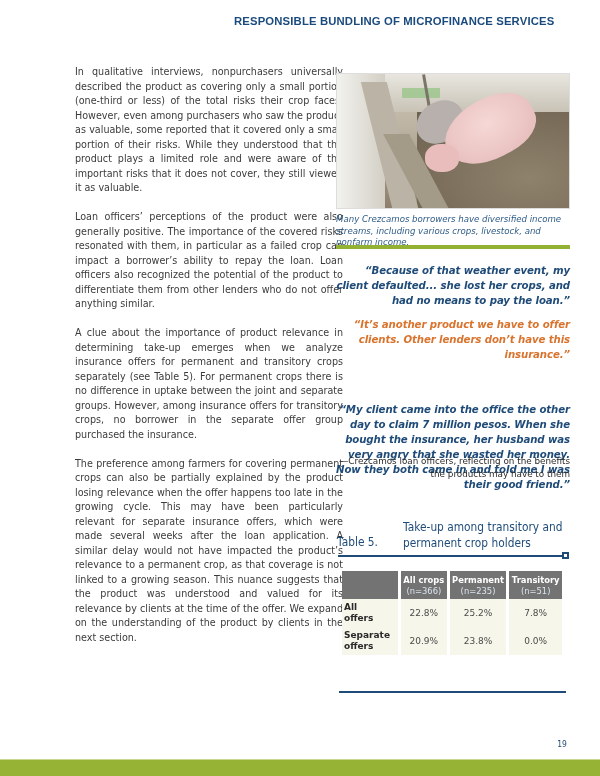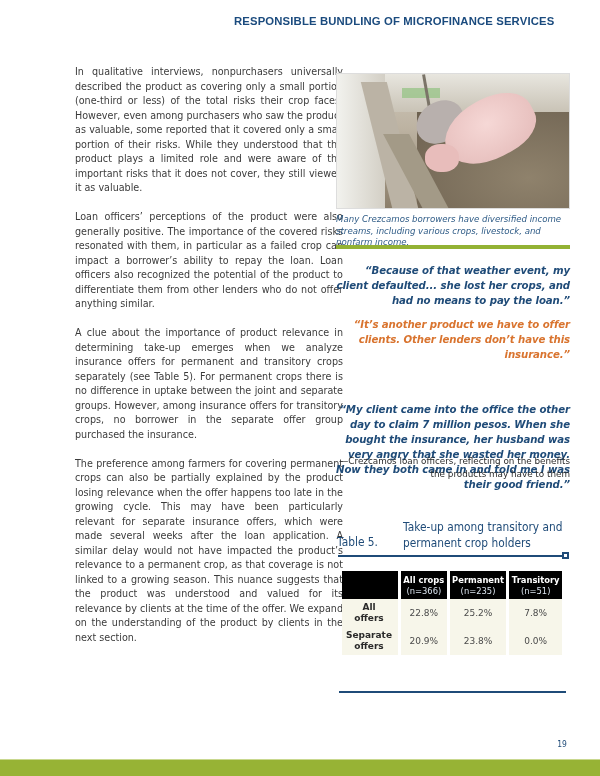--- a/index.html
+++ b/index.html
@@ -67,33 +67,33 @@
     .table-title {
       position: absolute; top: 519px; left: 403px; width: 200px;
       font-family: "DejaVu Sans", sans-serif; font-size: 12.5px; line-height: 16px; color: #1f4b78;
       transform: scaleX(0.85); transform-origin: left;
     }
     .table-rule { position: absolute; top: 555px; left: 338px; width: 228px; height: 2px; background: #1f4b78; }
     .table-rule-end { position: absolute; top: 552px; left: 562px; width: 7px; height: 7px; border: 2px solid #1f4b78; background: #fff; }
 
     .data-table { position: absolute; top: 571px; left: 339px; width: 226px; border-collapse: separate; border-spacing: 3px 0; }
     .data-table th {
-      background: #000000; color: #ffffff; font-family: "DejaVu Sans", sans-serif;
+      background: #737373; color: #ffffff; font-family: "DejaVu Sans", sans-serif;
       font-size: 8.4px; line-height: 11px; font-weight: bold; padding: 3px 2px 2px; text-align: center; height: 28px;
     }
     .data-table th .sub { font-weight: normal; display: block; color: #dbe4ee; }
     .data-table th.corner { width: 56px; }
     .data-table td {
       font-family: "DejaVu Sans", sans-serif; font-size: 9px; color: #4a4a4a;
       text-align: center; height: 28px; padding: 0 2px;
     }
     .data-table tr.row-cream td { background: #f7f6ea; }
     .data-table tr.row-blue td { background: #d4dde6; }
     .data-table td.row-head {
-      text-align: center; font-weight: bold; color: #2a2a2a; font-size: 9px; line-height: 11px; padding-right: 4px;
+      text-align: left; font-weight: bold; color: #2a2a2a; font-size: 9px; line-height: 11px; padding-right: 4px;
     }
     .table-bottom { position: absolute; top: 691px; left: 339px; width: 227px; height: 2px; background: #1f4b78; }
 
     .page-number {
       position: absolute; top: 738px; left: 556px;
       font-family: "DejaVu Sans", sans-serif; font-size: 9.5px; color: #1f4b78;
       transform: scaleX(0.8);
     }
     .footer-band { position: absolute; left: 0; bottom: 0; width: 600px; height: 17px; background: #97b335; border-top: 1px solid #c9d88f; }
   </style>

